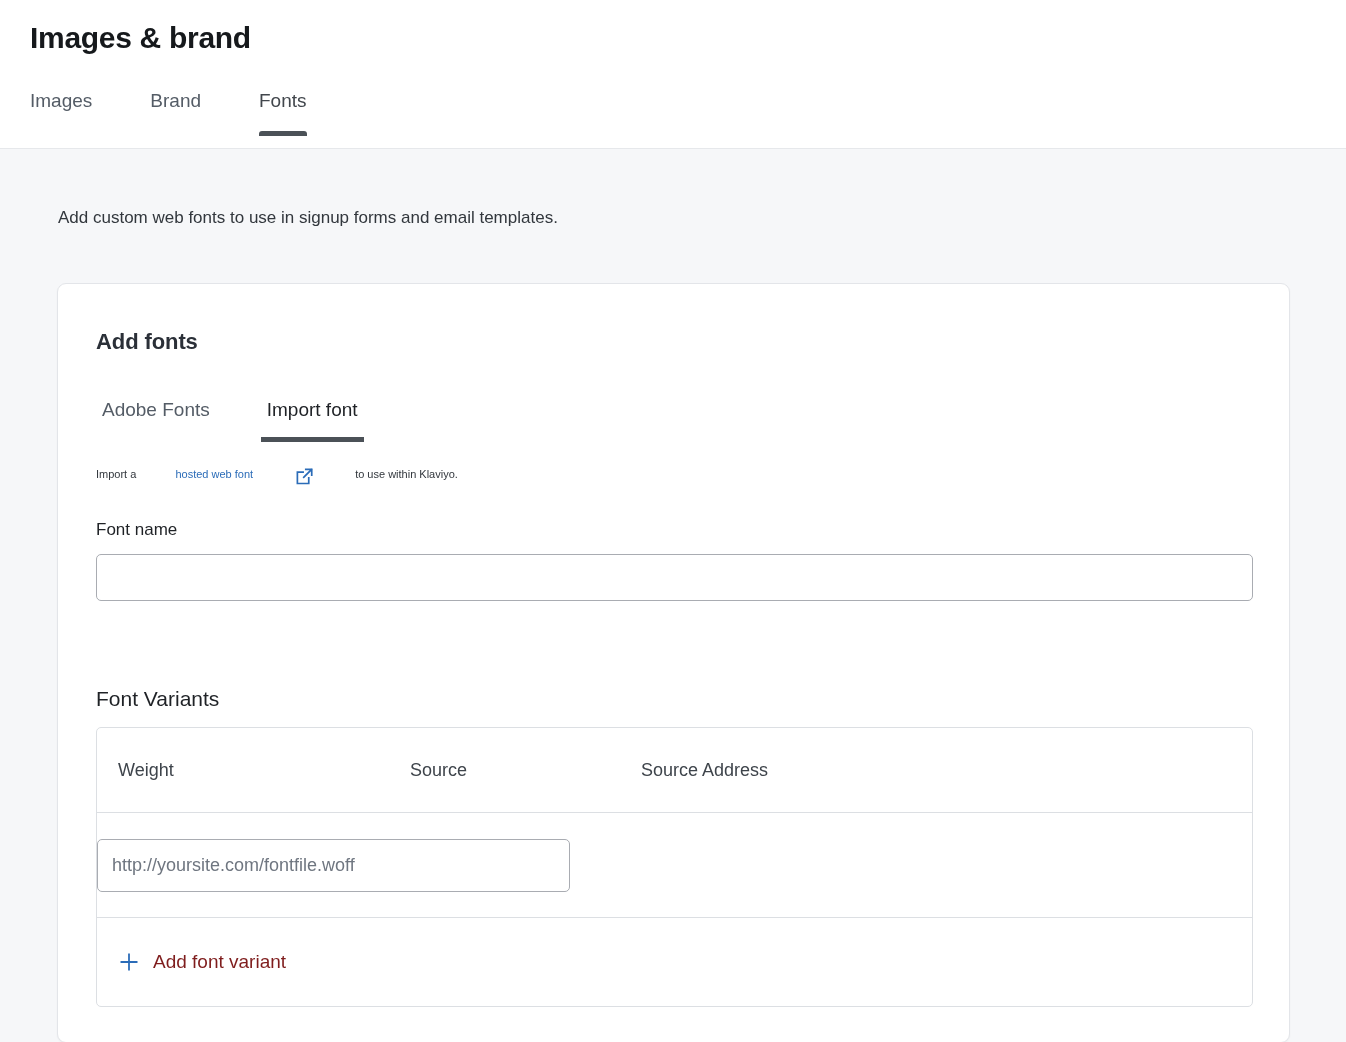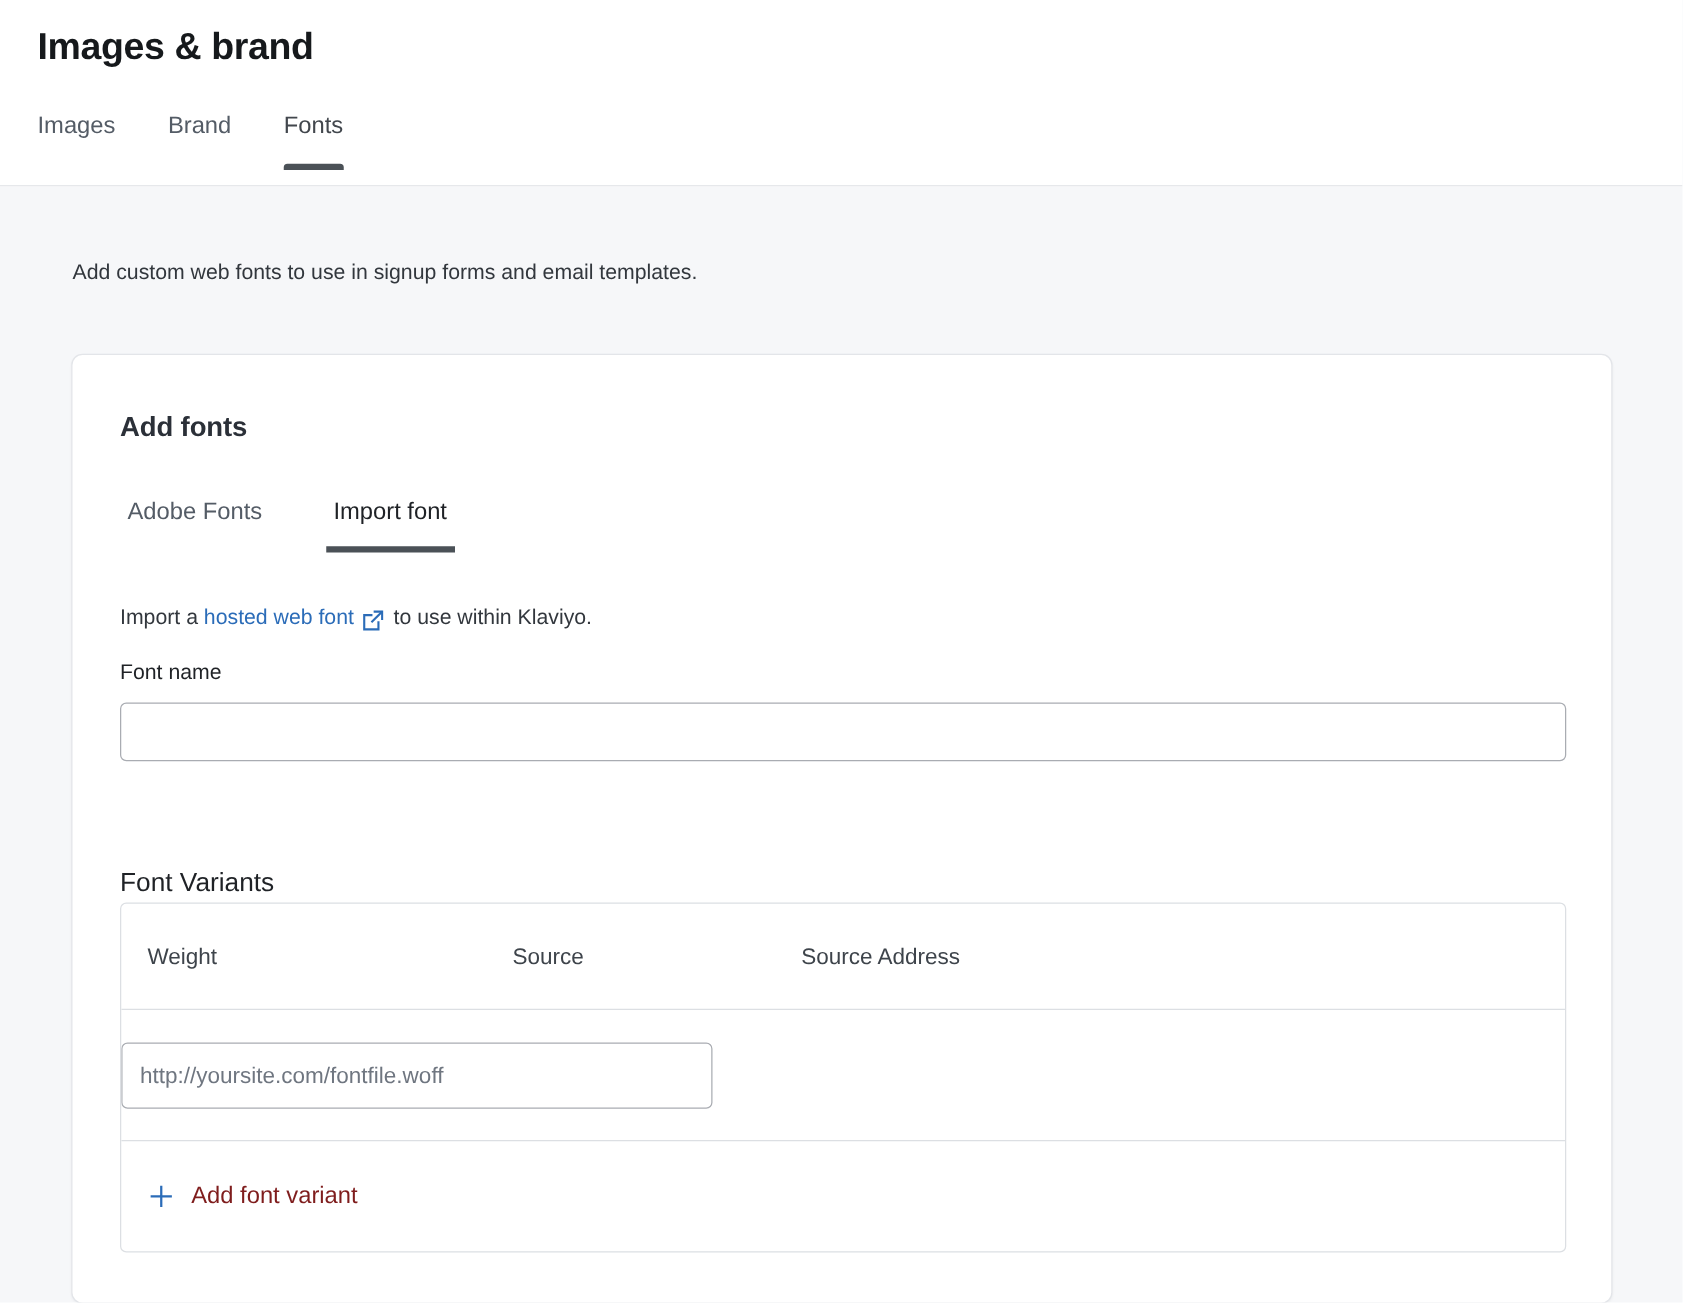--- a/index.html
+++ b/index.html
@@ -35,21 +35,21 @@
     letter-spacing: -0.3px;
     color: #16191c;
     margin: 0;
   }
   .header-tabs {
     position: absolute;
     left: 30px;
     top: 88px;
     display: flex;
     align-items: flex-start;
-    gap: 0;
+    gap: 16px;
   }
   .header-tab {
     position: relative;
     font-size: 19px;
     line-height: 26px;
     color: #545c66;
     padding: 0 0 22px 0;
     margin-right: 42px;
     cursor: pointer;
     white-space: nowrap;
@@ -129,27 +129,28 @@
     position: absolute;
     left: 0;
     right: 0;
     bottom: 0;
     height: 5px;
     background: #4b5157;
   }
 
   
   .import-line {
-    margin-top: 40px;
-    font-size: 17px;
+    margin-top: 20px;
+    font-size: 11px;
     line-height: 24px;
     color: #32373d;
     display: flex;
     align-items: center;
     flex-wrap: wrap;
+    gap: 36px;
   }
   .import-line .lead { white-space: pre; }
   .hosted-link {
     color: #2b6cb8;
     text-decoration: none;
     cursor: pointer;
     white-space: pre;
   }
   .ext-icon {
     display: inline-block;
@@ -158,21 +159,21 @@
     margin: 0 3px 0 7px;
     position: relative;
     top: 2px;
     cursor: pointer;
   }
   .ext-icon svg { display: block; }
   .import-line .trail { white-space: pre; }
 
   
   .field-label {
-    margin-top: 20px;
+    margin-top: 32px;
     font-size: 17px;
     line-height: 24px;
     color: #1f2226;
   }
   .text-input {
     display: block;
     box-sizing: border-box;
     margin-top: 12px;
     width: 1157px;
     height: 47px;
@@ -189,21 +190,21 @@
 
   
   .variants-title {
     margin-top: 84px;
     font-size: 21px;
     line-height: 28px;
     color: #1f2226;
     font-weight: 400;
   }
   .variants-table {
-    margin-top: 1px;
+    margin-top: 14px;
     width: 1157px;
     box-sizing: border-box;
     border: 1px solid #dcdfe3;
     border-radius: 5px;
     background: #ffffff;
     overflow: hidden;
   }
   .vt-row {
     display: flex;
     align-items: center;

